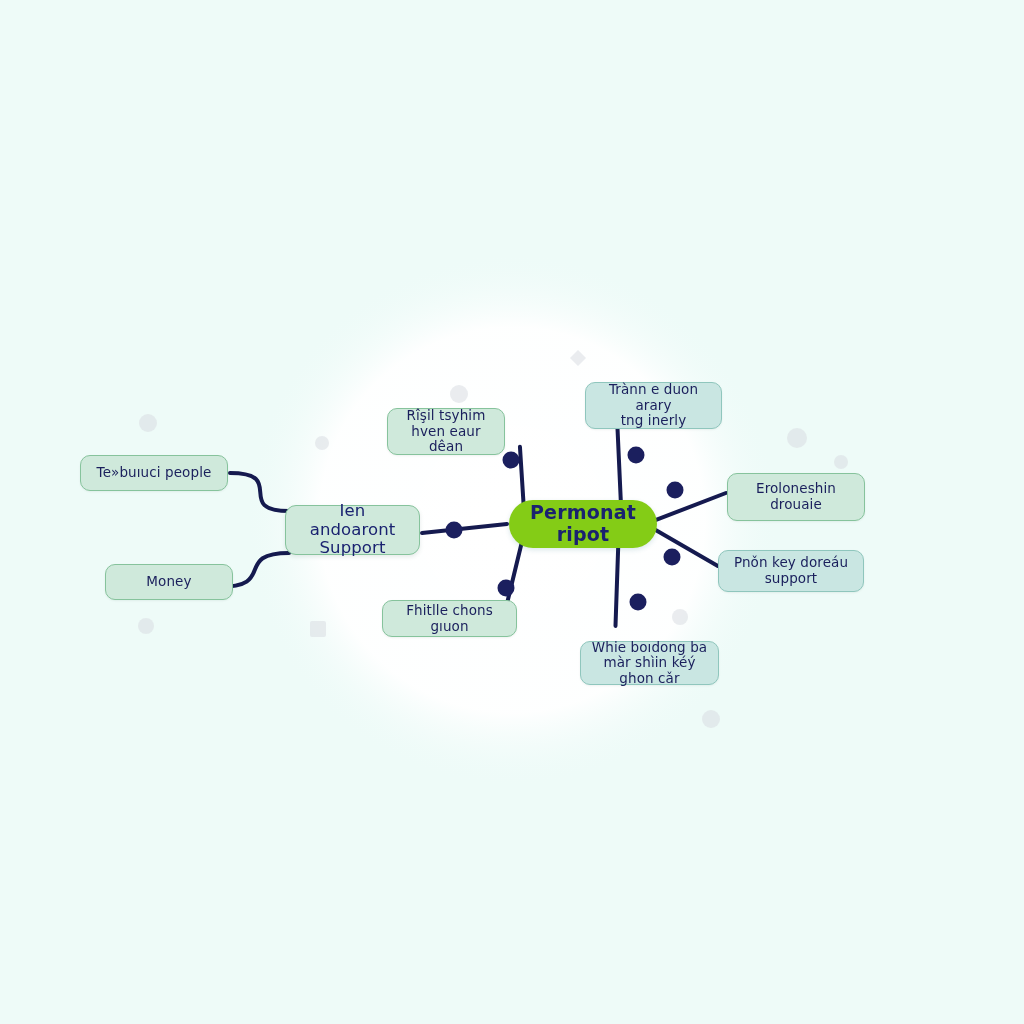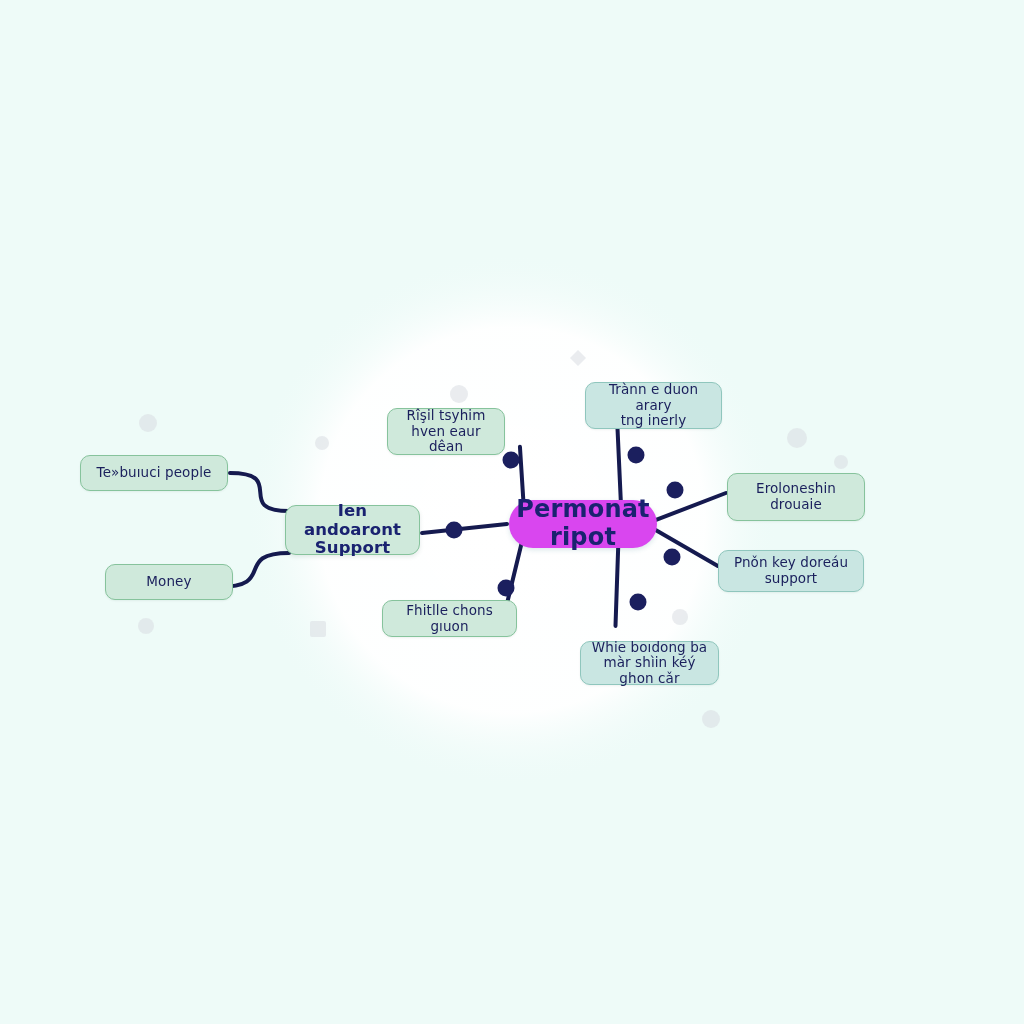--- a/index.html
+++ b/index.html
@@ -45,34 +45,34 @@
     border: 1.6px solid #86c39c;
     font-size: 13.5px;
     padding: 5px 9px;
     box-shadow: 0 1px 2px rgba(60,90,80,0.08);
   }
   .branch-node.tinted {
     background: #c9e6e2;
     border-color: #8fc6bd;
   }
   .central-node {
-    background: #d946ef;
+    background: #84cc16;
     border: none;
     border-radius: 26px;
-    font-size: 24px;
+    font-size: 19px;
     font-weight: bold;
     color: #1a2270;
     letter-spacing: .2px;
     box-shadow: 0 2px 5px rgba(40,110,130,0.16);
   }
   .primary-node {
     background: #cfe9db;
     border: 1.6px solid #86c39c;
     font-size: 16.5px;
-    font-weight: bold;
+    font-weight: normal;
     color: #1a2270;
     padding: 6px 10px;
     border-radius: 11px;
     box-shadow: 0 2px 4px rgba(60,90,80,0.12);
   }
   .node .lbl {
     display: block;
     white-space: pre-line;
   }
 </style>

